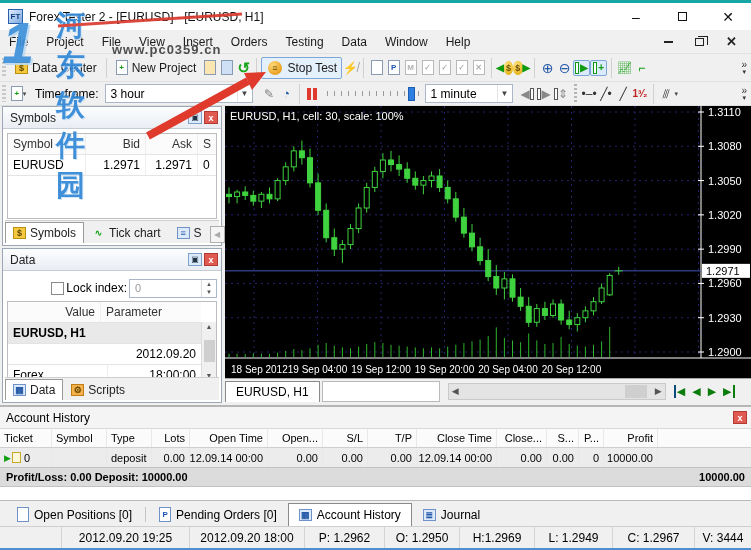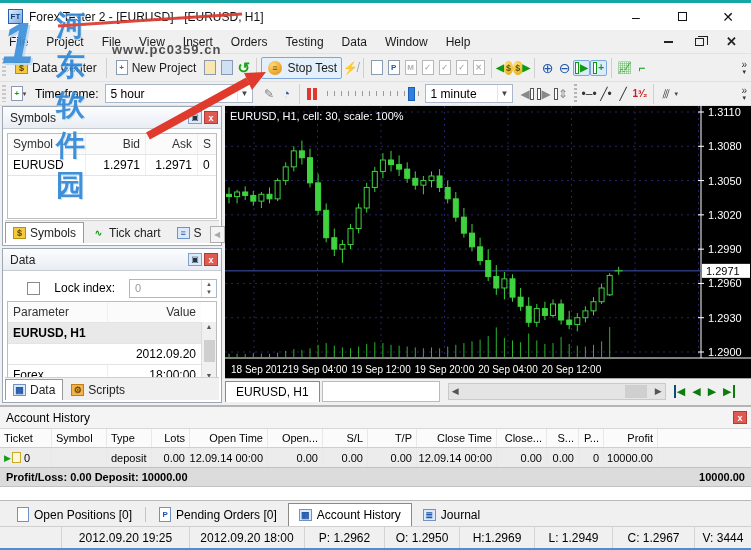--- a/index.html
+++ b/index.html
@@ -59,21 +59,21 @@
 .r{text-align:right}
 .panel-tabs{position:absolute;left:2px;bottom:2px;right:2px;height:23px;display:flex;align-items:flex-end;background:#f0f0f0;border-top:1px solid #cfcfcf}
 .ptab{display:flex;align-items:center;gap:4px;padding:3px 7px;font-size:12px;border:1px solid transparent;border-bottom:none;color:#222;white-space:nowrap}
 .ptab.sel{background:#fff;border-color:#9a9a9a}
 .ticon{width:13px;height:12px;display:inline-flex;align-items:center;justify-content:center;font-size:9px;font-weight:bold}
 .ticon.money{background:#f5c93e;color:#5a4300;border:1px solid #b98f10}
 .ticon.blue{background:#dce9fb;color:#2458a8;border:1px solid #6f93c9}
 .ticon.orange{background:#f5b24a;border:1px solid #c07d16;color:#6b4a00}
 .tab-scroll{margin-left:auto;display:flex}
 .tab-scroll span{width:15px;height:17px;border:1px solid #adadad;background:#f4f4f4;display:flex;align-items:center;justify-content:center;font-size:8px;color:#444}
-.lock-row{position:absolute;left:4px;top:28px;right:4px;height:22px;display:flex;align-items:center;justify-content:flex-end;gap:14px;font-size:12px}
+.lock-row{position:absolute;left:4px;top:28px;right:4px;height:22px;display:flex;align-items:center;justify-content:flex-end;gap:2px;font-size:12px}
 .chk{width:13px;height:13px;border:1px solid #8a8a8a;background:#fff}
 .spin{width:88px;height:19px;border:1px solid #a9b7c9;background:#fff;color:#9a9a9a;font-size:11px;display:flex;align-items:center;padding-left:5px;position:relative}
 .spin .ud{position:absolute;right:0;top:0;width:15px;height:100%;border-left:1px solid #ddd;display:flex;flex-direction:column;align-items:center;justify-content:center;font-size:6px;color:#555;line-height:8px}
 .vscroll{width:15px;background:#f0f0f0;border-left:1px solid #dcdcdc;display:flex;flex-direction:column;align-items:center;justify-content:space-between;font-size:7px;color:#555;padding:1px 0}
 .vthumb{width:11px;height:22px;background:#cfcfcf}
 
 #chart{left:225px;top:106px;width:526px;height:272px;background:#000}
 #chart-overlay{position:absolute;left:5px;top:4px;color:#fff;font-size:11px;z-index:3}
 #chart-svg{position:absolute;left:0;top:0}
 #chart-tabrow{left:225px;top:378px;width:526px;height:25px;background:#f0f0f0;border-top:1px solid #a8a8a8;display:flex;align-items:center}
@@ -228,21 +228,21 @@
 </div>
 
 <div class="abs toolbar" id="toolbar2">
   <div class="grip"></div>
   <span class="ico">
       <span class="page" style="color:#0f9b0f">+</span>
       <span style="font-size:7px;color:#444">▾</span>
     </span>
   <span style="margin:0 6px 0 8px;font-size:12px">Time frame:</span>
   <div class="combo" style="width:148px">
-    <span>5 hour</span>
+    <span>3 hour</span>
     <span class="arr">▼</span>
   </div>
   <span class="ico" style="margin-left:8px;color:#7a7a7a">✎</span>
   <span class="ico" style="color:#2458a8;font-size:13px">◔</span>
   <div class="tsep"></div>
   <span class="ico">
       <span class="pause-bar"></span>
       <span class="pause-bar"></span>
     </span>
   <div class="ruler" style="margin:0 6px">
@@ -326,22 +326,22 @@
       <span>0</span>
       <span class="ud">
           <span>▲</span>
           <span>▼</span>
         </span>
     </div>
   </div>
   <div class="grid-table" style="top:52px;height:80px;display:flex">
     <div style="flex:1">
       <div class="g-row g-head">
+        <span class="g-cell r" style="flex:1">Value</span>
         <span class="g-cell" style="width:100px">Parameter</span>
-        <span class="g-cell r" style="flex:1">Value</span>
       </div>
       <div class="g-row" style="background:#e9e9e9;font-weight:bold">
         <span class="g-cell" style="flex:1">EURUSD, H1</span>
       </div>
       <div class="g-row">
         <span class="g-cell r" style="flex:1">2012.09.20</span>
       </div>
       <div class="g-row">
         <span class="g-cell" style="width:100px">Forex</span>
         <span class="g-cell r" style="flex:1">18:00:00</span>

